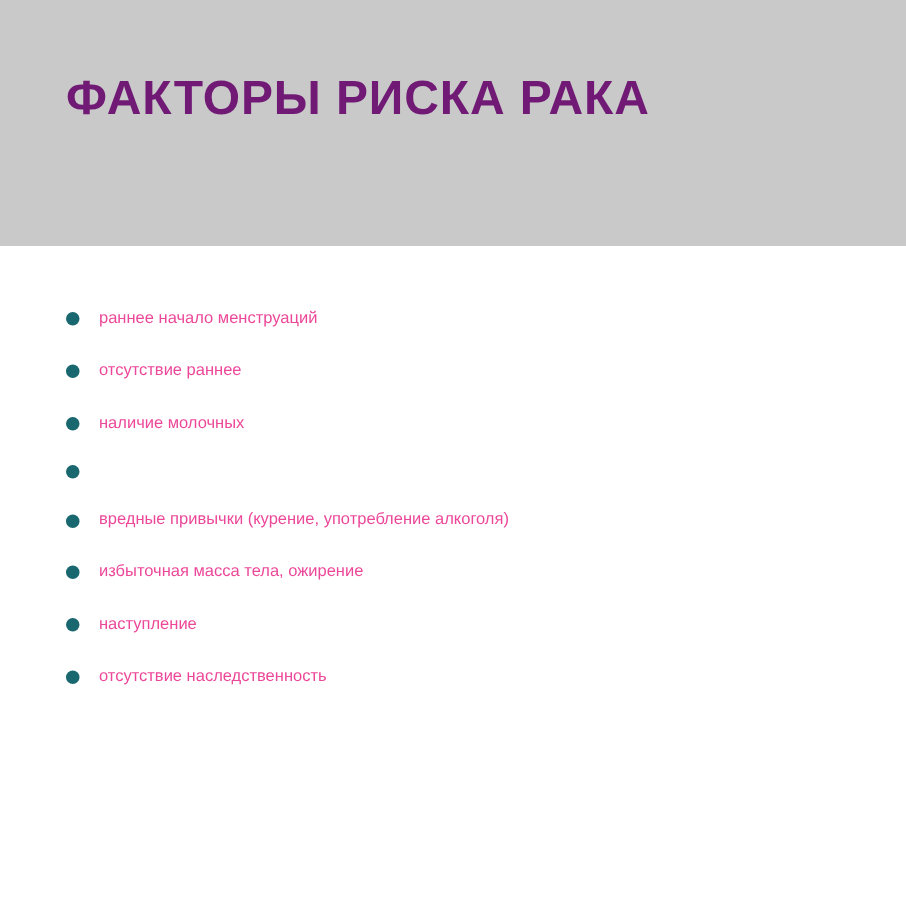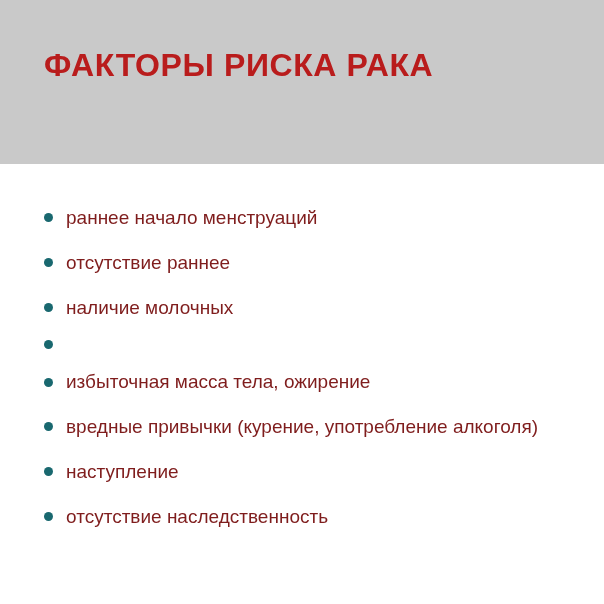--- a/index.html
+++ b/index.html
@@ -20,21 +20,21 @@
     background: #ffffff;
     box-sizing: border-box;
   }
   .header {
     background: #c9c9c9;
     height: 164px;
     box-sizing: border-box;
     padding: 44px 40px 0 44px;
   }
   .header-title {
-    color: #b91c1c;
+    color: #701a75;
     font-size: 32px;
     line-height: 1.32;
     font-weight: bold;
     letter-spacing: 0.6px;
     text-transform: uppercase;
     margin: 0;
   }
   .header-title .line {
     display: block;
     white-space: nowrap;
@@ -55,22 +55,22 @@
   }
   .bullet {
     width: 9px;
     height: 9px;
     border-radius: 50%;
     background: #19686f;
     flex: 0 0 auto;
     margin-right: 13px;
   }
   .item-text {
-    color: #7f1d1d;
-    font-size: 19px;
+    color: #ec4899;
+    font-size: 11px;
     line-height: 1.25;
     white-space: nowrap;
   }
 </style>
 </head>
 <body>
 
 <div class="poster">
 
   <div class="header">
@@ -97,26 +97,26 @@
         <span class="bullet"></span>
         <span class="item-text">наличие молочных</span>
       </li>
 
       <li class="risk-item">
         <span class="bullet"></span>
       </li>
 
       <li class="risk-item">
         <span class="bullet"></span>
-        <span class="item-text">избыточная масса тела, ожирение</span>
+        <span class="item-text">вредные привычки (курение, употребление алкоголя)</span>
       </li>
 
       <li class="risk-item">
         <span class="bullet"></span>
-        <span class="item-text">вредные привычки (курение, употребление алкоголя)</span>
+        <span class="item-text">избыточная масса тела, ожирение</span>
       </li>
 
       <li class="risk-item">
         <span class="bullet"></span>
         <span class="item-text">наступление</span>
       </li>
 
       <li class="risk-item">
         <span class="bullet"></span>
         <span class="item-text">отсутствие наследственность</span>

